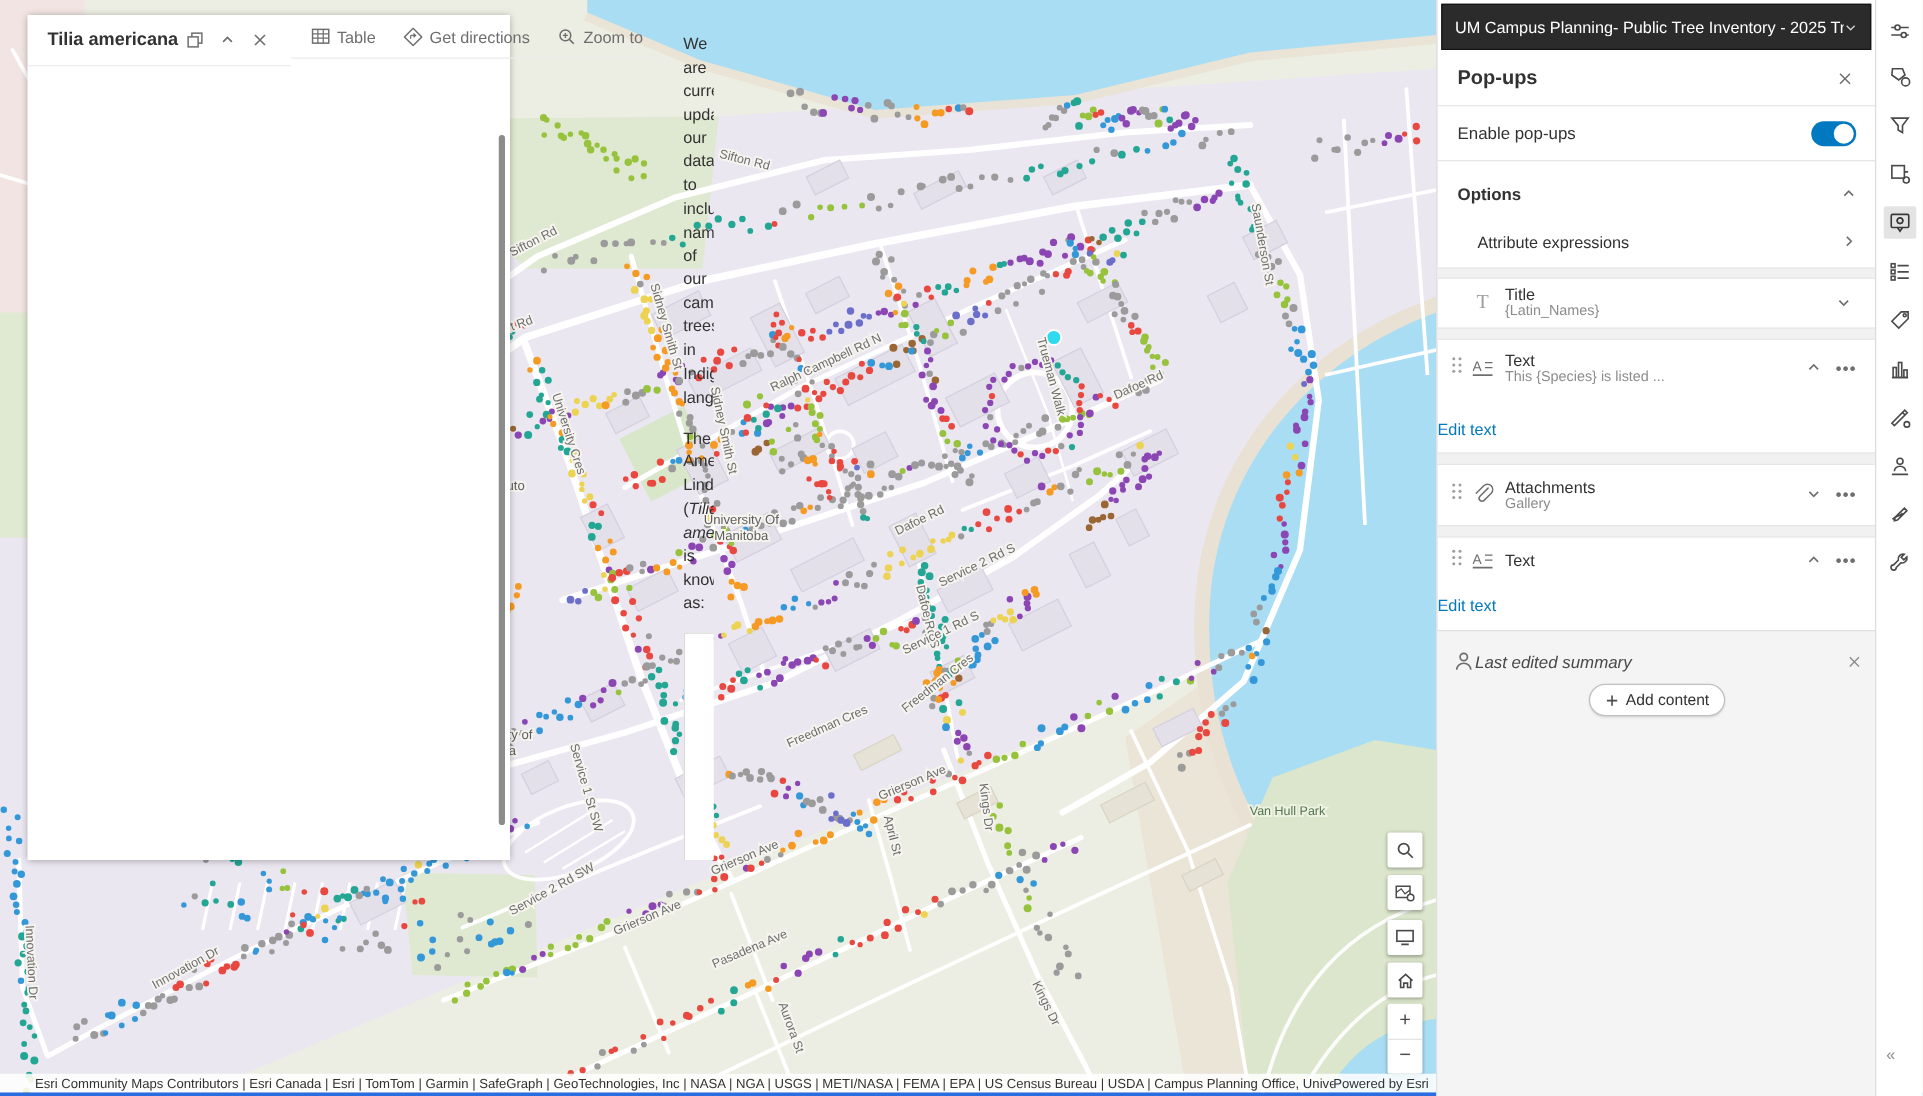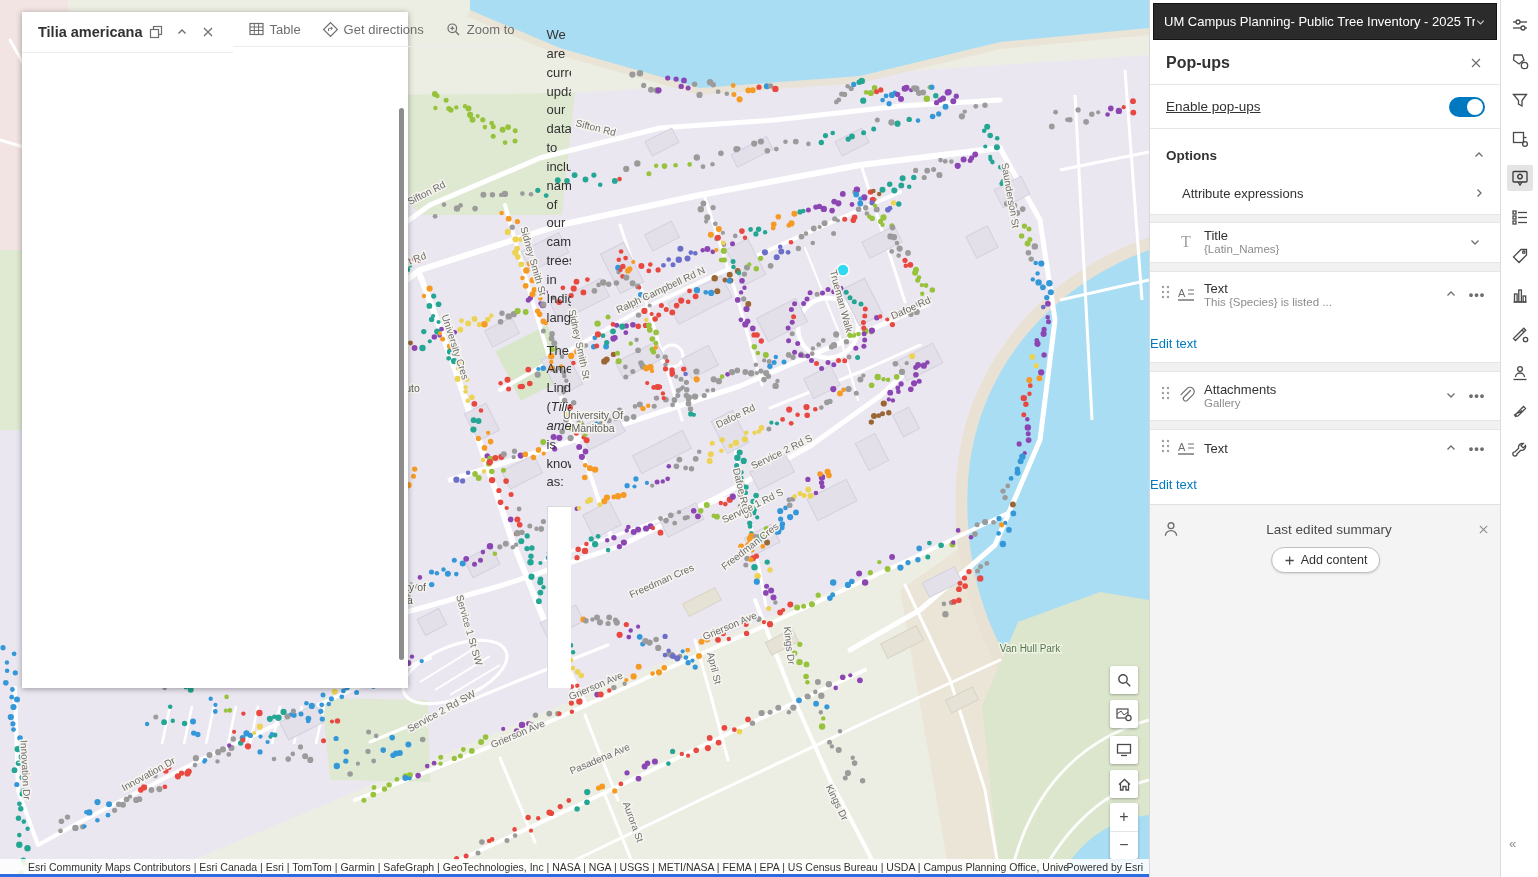--- a/index.html
+++ b/index.html
@@ -47,40 +47,40 @@
 
   
   #panel{position:absolute;left:1149px;top:0;width:351px;height:877px;background:#fff;border-left:1px solid #d8d8d8;z-index:50;}
   #layerbar{position:absolute;left:3px;top:3px;right:4px;height:35px;background:#2b2b2b;border:1px solid #141414;
     display:flex;align-items:center;color:#fff;font-size:13px;padding:0 10px;cursor:pointer;}
   #layerbar .lyr-label{flex:1 1 auto;white-space:nowrap;overflow:hidden;}
   #panel .divider{position:absolute;left:0;right:0;height:1px;background:#e6e6e6;}
   #panel-title-row{position:absolute;left:0;top:42px;right:0;height:42px;display:flex;align-items:center;padding:0 12px 0 16px;}
   #panel-title{font-size:16px;font-weight:bold;color:#323232;flex:1;}
   #enable-row{position:absolute;left:0;top:85px;right:0;height:43px;display:flex;align-items:center;padding:0 16px;}
-  #enable-row .lbl{flex:1;font-size:13.5px;color:#323232;text-decoration:underline;}
+  #enable-row .lbl{flex:1;font-size:13.5px;color:#323232;}
   .toggle{width:36px;height:20px;border-radius:10px;background:#0079c1;position:relative;cursor:pointer;flex:0 0 auto;}
   .toggle .knob{position:absolute;right:2px;top:2px;width:16px;height:16px;border-radius:50%;background:#fff;}
   #options-hdr{position:absolute;left:0;top:136px;right:0;height:38px;display:flex;align-items:center;padding:0 16px;}
   #options-hdr .lbl{flex:1;font-size:13.5px;font-weight:bold;color:#323232;}
   #attr-expr{position:absolute;left:0;top:174px;right:0;height:38px;display:flex;align-items:center;padding:0 16px 0 32px;cursor:pointer;}
   #attr-expr .lbl{flex:1;font-size:13px;color:#323232;}
   .gap{position:absolute;left:0;right:0;background:#f1f1f1;border-top:1px solid #e6e6e6;border-bottom:1px solid #e6e6e6;}
   .card-row{position:absolute;left:0;right:0;display:flex;align-items:center;padding:0 12px 0 10px;}
   .draghandle{width:14px;color:#9e9e9e;flex:0 0 auto;cursor:grab;}
   .card-icon{width:24px;color:#6e6e6e;flex:0 0 auto;display:flex;justify-content:center;}
   .card-texts{flex:1;padding-left:6px;overflow:hidden;}
   .card-label{font-size:13px;color:#323232;}
   .card-sub{font-size:11.5px;color:#8c8c8c;white-space:nowrap;overflow:hidden;}
   .card-chev{width:28px;color:#6e6e6e;display:flex;justify-content:center;cursor:pointer;}
   .card-menu{width:24px;color:#6e6e6e;text-align:center;font-weight:bold;letter-spacing:1px;cursor:pointer;font-size:13px;}
   .editlink{position:absolute;left:0;right:0;text-align:left;font-size:13px;color:#0079c1;cursor:pointer;}
   #panel-footer{position:absolute;left:0;top:504px;right:0;bottom:0;background:#f4f4f4;border-top:1px solid #e0e0e0;}
   #footer-row{position:absolute;left:0;top:8px;right:0;height:32px;display:flex;align-items:center;padding:0 12px;}
-  #footer-row .sum{flex:1;text-align:center;font-size:13.5px;color:#4a4a4a;}
+  #footer-row .sum{flex:1;font-size:13.5px;color:#4a4a4a;font-style:italic;}
   #addcontent{position:absolute;left:50%;transform:translateX(-50%);top:42px;height:24px;background:#fff;border:1px solid #c0c0c0;
     border-radius:13px;display:flex;align-items:center;gap:6px;padding:0 12px;font-size:12.5px;color:#323232;cursor:pointer;box-shadow:0 1px 2px rgba(0,0,0,.12);}
 
   
   #rail{position:absolute;left:1500px;top:0;width:38px;height:877px;background:#fff;border-left:1px solid #dcdcdc;z-index:60;}
   .rail-ic{position:absolute;left:6px;width:26px;height:26px;display:flex;align-items:center;justify-content:center;color:#4a4a4a;cursor:pointer;border-radius:2px;}
   .rail-ic.selected{background:#e4e4e4;}
   #rail-collapse{position:absolute;left:8px;top:836px;color:#8c8c8c;font-size:13px;cursor:pointer;letter-spacing:-2px;}
 </style>
 </head>

